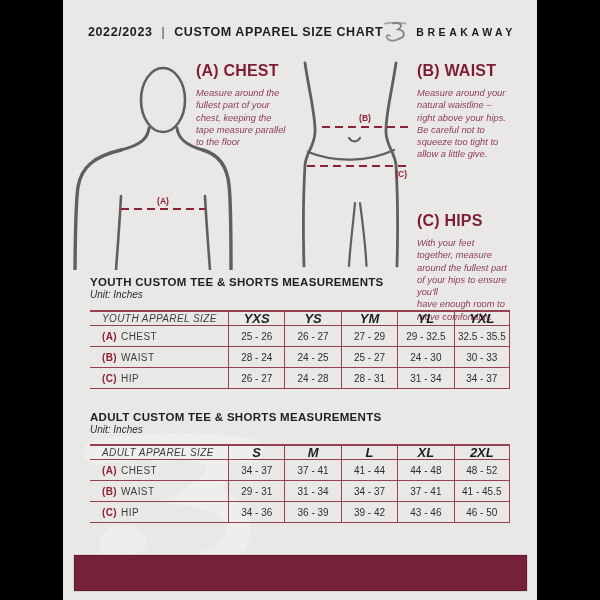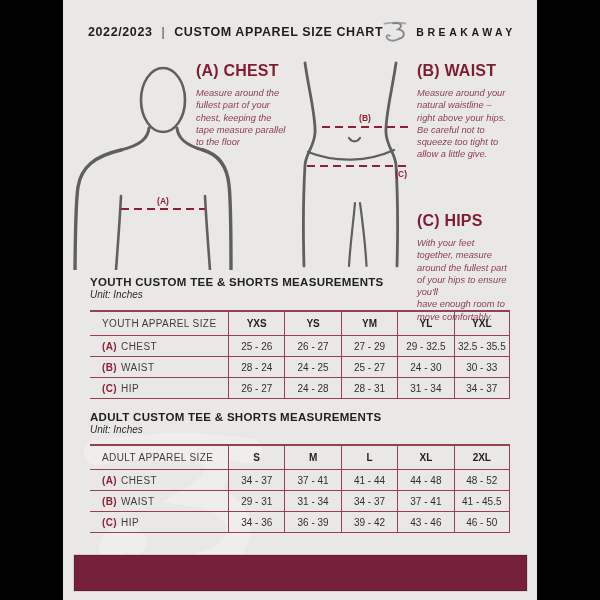--- a/index.html
+++ b/index.html
@@ -39,27 +39,27 @@
   .m-label{position:absolute;font-size:8.5px;font-weight:bold;color:var(--accent);z-index:3;}
   .m-a{left:58px;top:196px;width:84px;text-align:center;}
   .m-b{left:259px;top:113px;width:86px;text-align:center;}
   .m-c{left:244px;top:169px;width:100px;text-align:right;}
 
   
   .tbl-title{position:absolute;left:27px;width:420px;font-weight:bold;font-size:11.5px;letter-spacing:.3px;color:#1f1f1f;z-index:2;}
   .tbl-unit{position:absolute;left:27px;width:420px;text-align:left;font-style:italic;font-size:10px;color:#2c2c2c;z-index:2;}
   .size-table{position:absolute;left:27px;width:420px;border-top:2px solid var(--table_border);z-index:2;}
   .t-row{display:grid;grid-template-columns:138px repeat(5,1fr);border-bottom:1.5px solid var(--table_border);}
-  .t-row.head{height:24px;}
+  .t-row.head{height:14px;font-style:italic;}
   .t-row.data{height:21px;}
   .t-cell{display:flex;align-items:center;justify-content:center;font-size:10px;color:var(--text_dark);
     border-left:1.5px solid var(--table_border);overflow:hidden;}
   .t-cell:last-child{border-right:1.5px solid var(--table_border);}
   .t-cell.lbl{justify-content:flex-start;padding-left:12px;border-left:none;letter-spacing:.4px;color:#3d3d3d;gap:4px;}
-  .t-row.head .t-cell{font-weight:bold;font-size:10px;color:#1f1f1f;}
+  .t-row.head .t-cell{font-weight:bold;font-size:13px;color:#1f1f1f;}
   .t-row.head .t-cell.lbl{font-weight:normal;font-size:10px;color:#3d3d3d;}
   .pfx{color:var(--accent);font-weight:bold;}
 
   
   .watermark{position:absolute;left:8px;top:418px;z-index:0;opacity:.75;}
   .footer-bar{position:absolute;left:10px;top:554px;width:455px;height:38px;z-index:2;
     background:var(--accent_dark);border:1px solid #d5d2cf;box-shadow:inset 0 0 0 1px rgba(0,0,0,.15);}
 </style>
 </head>
 <body>

